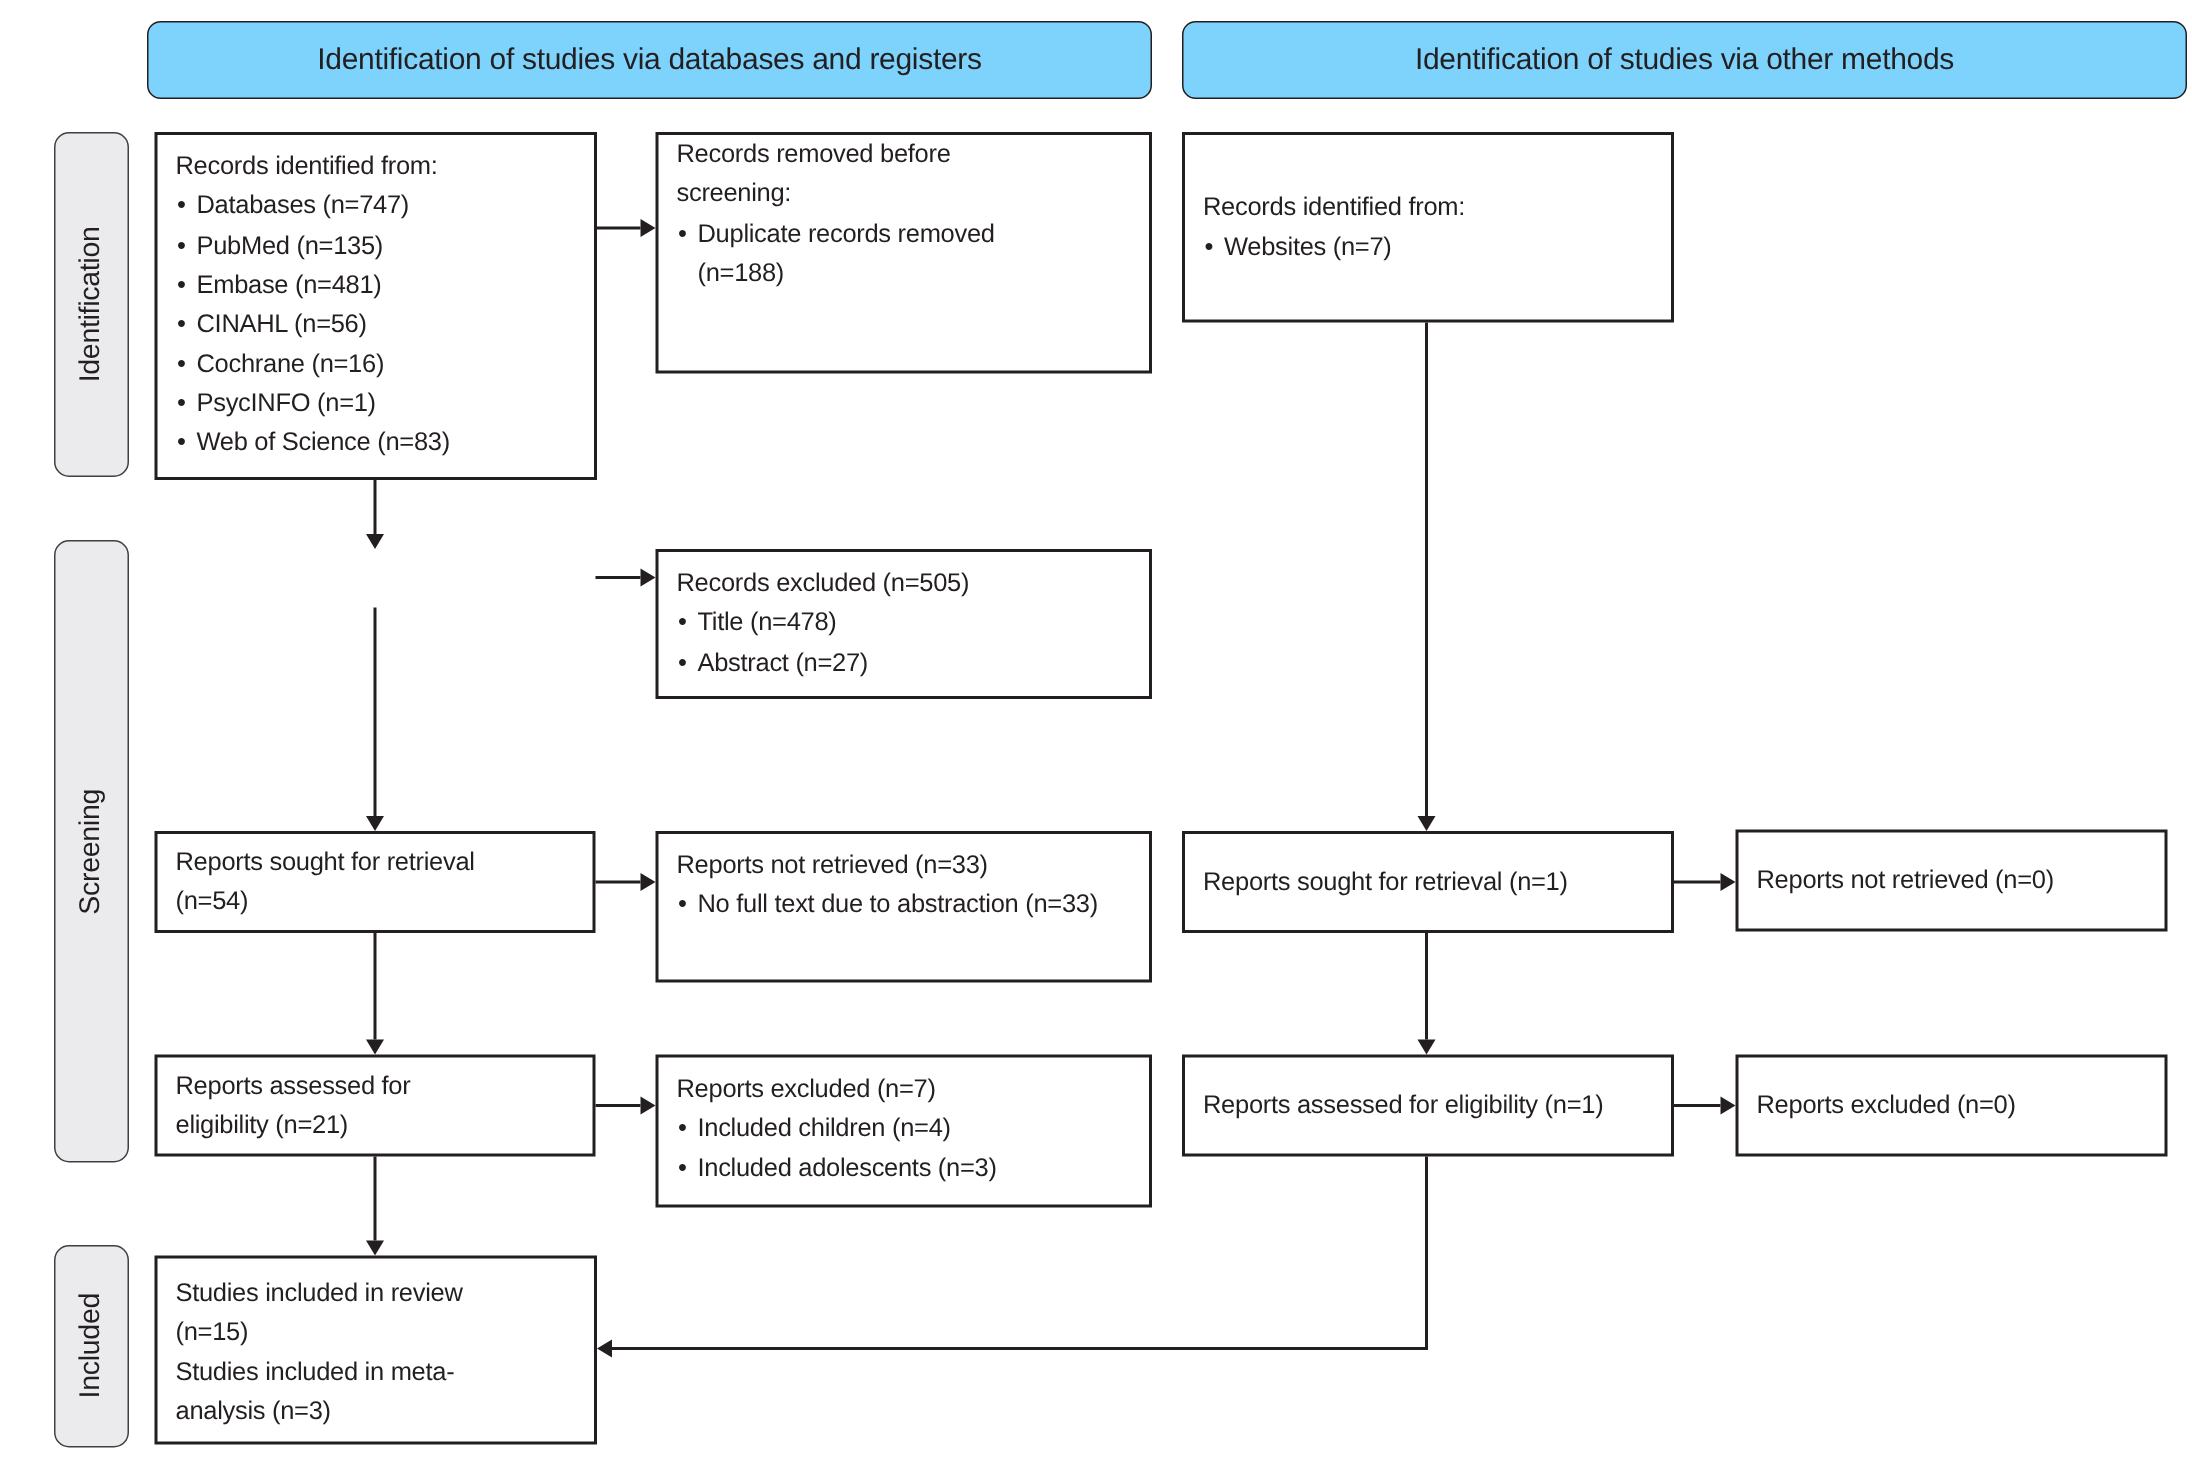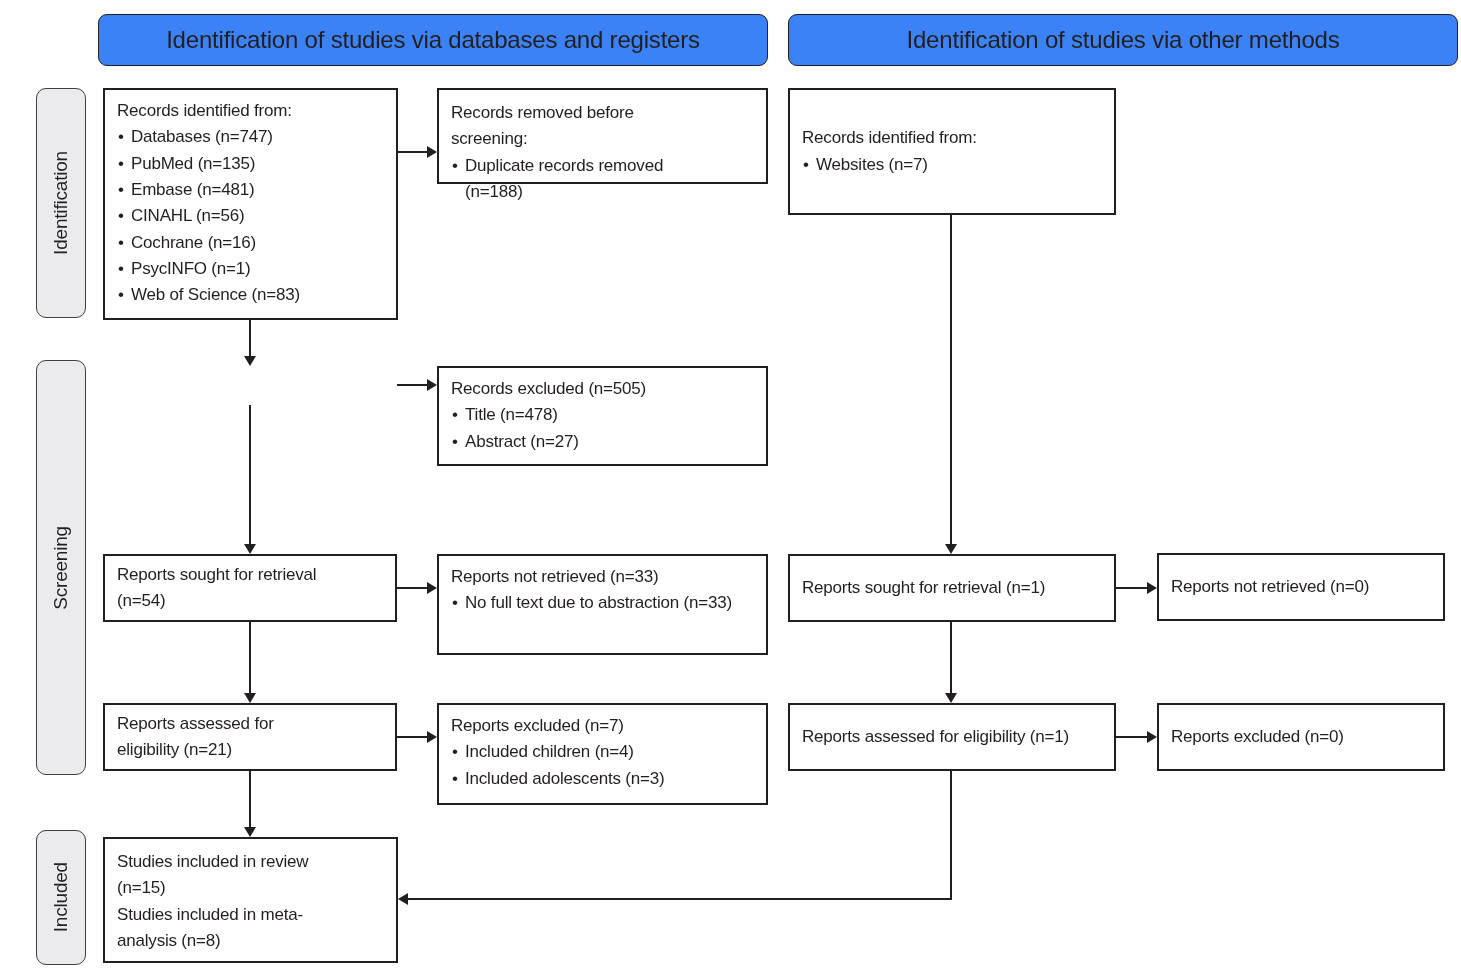--- a/index.html
+++ b/index.html
@@ -2,23 +2,23 @@
 <html><head>
 <meta charset="utf-8">
 <style>
   * { margin:0; padding:0; box-sizing:border-box; }
   html,body { background:#ffffff; }
   body { font-family:"Liberation Sans","DejaVu Sans",sans-serif; color:#231f20; }
   .canvas { position:relative; width:1461px; height:977px; background:#ffffff; overflow:hidden; }
 
   
   .hdr {
-    position:absolute; background:#3b82f6; border:1.6px solid #231f20; border-radius:9px;
+    position:absolute; background:#7dd3fc; border:1.6px solid #231f20; border-radius:9px;
     display:flex; align-items:center; justify-content:center;
-    font-size:24px; letter-spacing:-0.2px;
+    font-size:20px; letter-spacing:-0.2px;
   }
 
   
   .side {
     position:absolute; background:#ebebed; border:1.6px solid #3f3f44; border-radius:10px;
     display:flex; align-items:center; justify-content:center;
   }
   .side .vtext { writing-mode:vertical-rl; transform:rotate(180deg); font-size:19px; letter-spacing:-0.2px; white-space:nowrap; }
 
   
@@ -67,21 +67,21 @@
     <div>Records identified from:</div>
     <div class="li">Databases (n=747)</div>
     <div class="li">PubMed (n=135)</div>
     <div class="li">Embase (n=481)</div>
     <div class="li">CINAHL (n=56)</div>
     <div class="li">Cochrane (n=16)</div>
     <div class="li">PsycINFO (n=1)</div>
     <div class="li">Web of Science (n=83)</div>
   </div>
 
-  <div class="box" style="left:437px; top:88px; width:331px; height:96px; padding-top:10px">
+  <div class="box" style="left:437px; top:88px; width:331px; height:161px; padding-top:0">
     <div class="mw240">Records removed before screening:</div>
     <div class="li mw270">Duplicate records removed (n=188)</div>
   </div>
 
   <div class="box vcol" style="left:788px; top:88px; width:328px; height:127px">
     <div>Records identified from:</div>
     <div class="li">Websites (n=7)</div>
   </div>
 
 
@@ -121,21 +121,21 @@
   <div class="box vcenter" style="left:788px; top:703px; width:328px; height:68px">
     <div class="mw285">Reports assessed for eligibility (n=1)</div>
   </div>
 
   <div class="box vcenter" style="left:1157px; top:703px; width:288px; height:68px">
     <div>Reports excluded (n=0)</div>
   </div>
 
   <div class="box" style="left:103px; top:837px; width:295px; height:126px; padding-top:10px">
     <div class="mw240">Studies included in review (n=15)</div>
-    <div class="mw240">Studies included in meta-analysis (n=8)</div>
+    <div class="mw240">Studies included in meta-analysis (n=3)</div>
   </div>
 
   <div>
     <div class="line" style="left:398px; top:151px; width:29px; height:2px"></div>
     <div class="ah right" style="left:427px; top:146px"></div>
   </div>
 
   <div>
     <div class="line" style="left:249px; top:320px; width:2px; height:36px"></div>
     <div class="ah down" style="left:244px; top:356px"></div>

